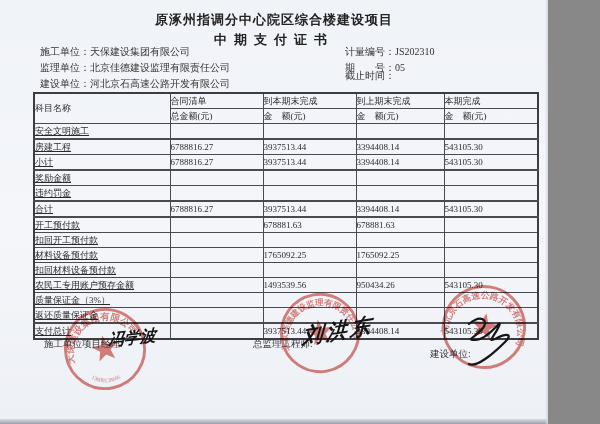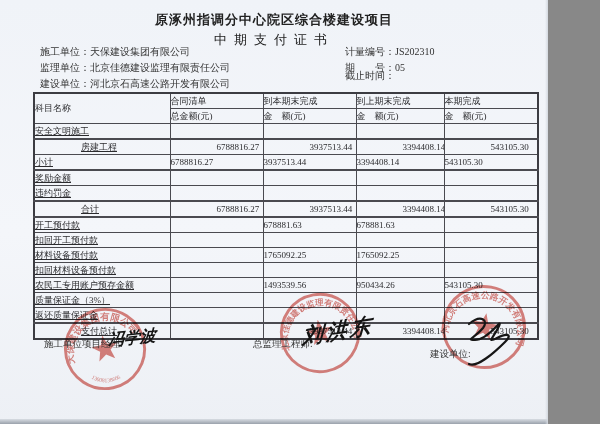--- a/index.html
+++ b/index.html
@@ -8,37 +8,37 @@
     background:linear-gradient(180deg,#f0f3f8 0%,#f4f6fa 55%,#edf0f5 100%);
     font-family:"Liberation Serif","DejaVu Serif",serif;
     color:#2e2e31;
   }
   .doc-title{
     position:absolute;top:11px;left:0;width:100%;text-align:center;
     font-size:13px;font-weight:bold;letter-spacing:1px;color:#222;
   }
   .doc-subtitle{
     position:absolute;top:31px;left:0;width:100%;text-align:center;
-    font-size:13px;font-weight:normal;letter-spacing:7px;color:#222;
+    font-size:13px;font-weight:bold;letter-spacing:7px;color:#222;
   }
   .info-line{position:absolute;font-size:10px;white-space:pre;color:#333;}
   .il1{left:40px;top:45px}.il2{left:40px;top:61px}.il3{left:40px;top:77px}
   .ir1{left:345px;top:45px}.ir2{left:345px;top:61px}.ir3{left:345px;top:69px}
 
   table.pay{
     position:absolute;left:33px;top:92px;width:504px;
     border-collapse:collapse;table-layout:fixed;
     font-size:9px;text-align:left;color:#2b2b2e;
     border:2px solid #3c3c42;
   }
   table.pay th,table.pay td{
     border:1px solid #4a4a50;padding:0;height:14px;
     font-weight:normal;overflow:hidden;white-space:nowrap;
   }
-  tr.thick-t th,tr.thick-t td{border-top-width:2px;padding-left:46px;}
+  tr.thick-t th,tr.thick-t td{border-top-width:2px;}
   tr.thick-b th,tr.thick-b td{border-bottom-width:2px;}
   td.lbl{font-size:9px;text-decoration:underline;}
 
   .sig-label{position:absolute;font-size:9.5px;color:#333;z-index:7;white-space:pre;text-align:center;}
   .hand{
     position:absolute;z-index:8;color:#141414;
     font-family:"DejaVu Sans",sans-serif;font-weight:bold;font-style:italic;
   }
   .hand-1{left:108px;top:328px;font-size:16px;transform:rotate(-6deg) skewX(-8deg);}
   .hand-2{left:302px;top:317px;font-size:21px;transform:rotate(-9deg) skewX(-12deg);letter-spacing:3px;}

